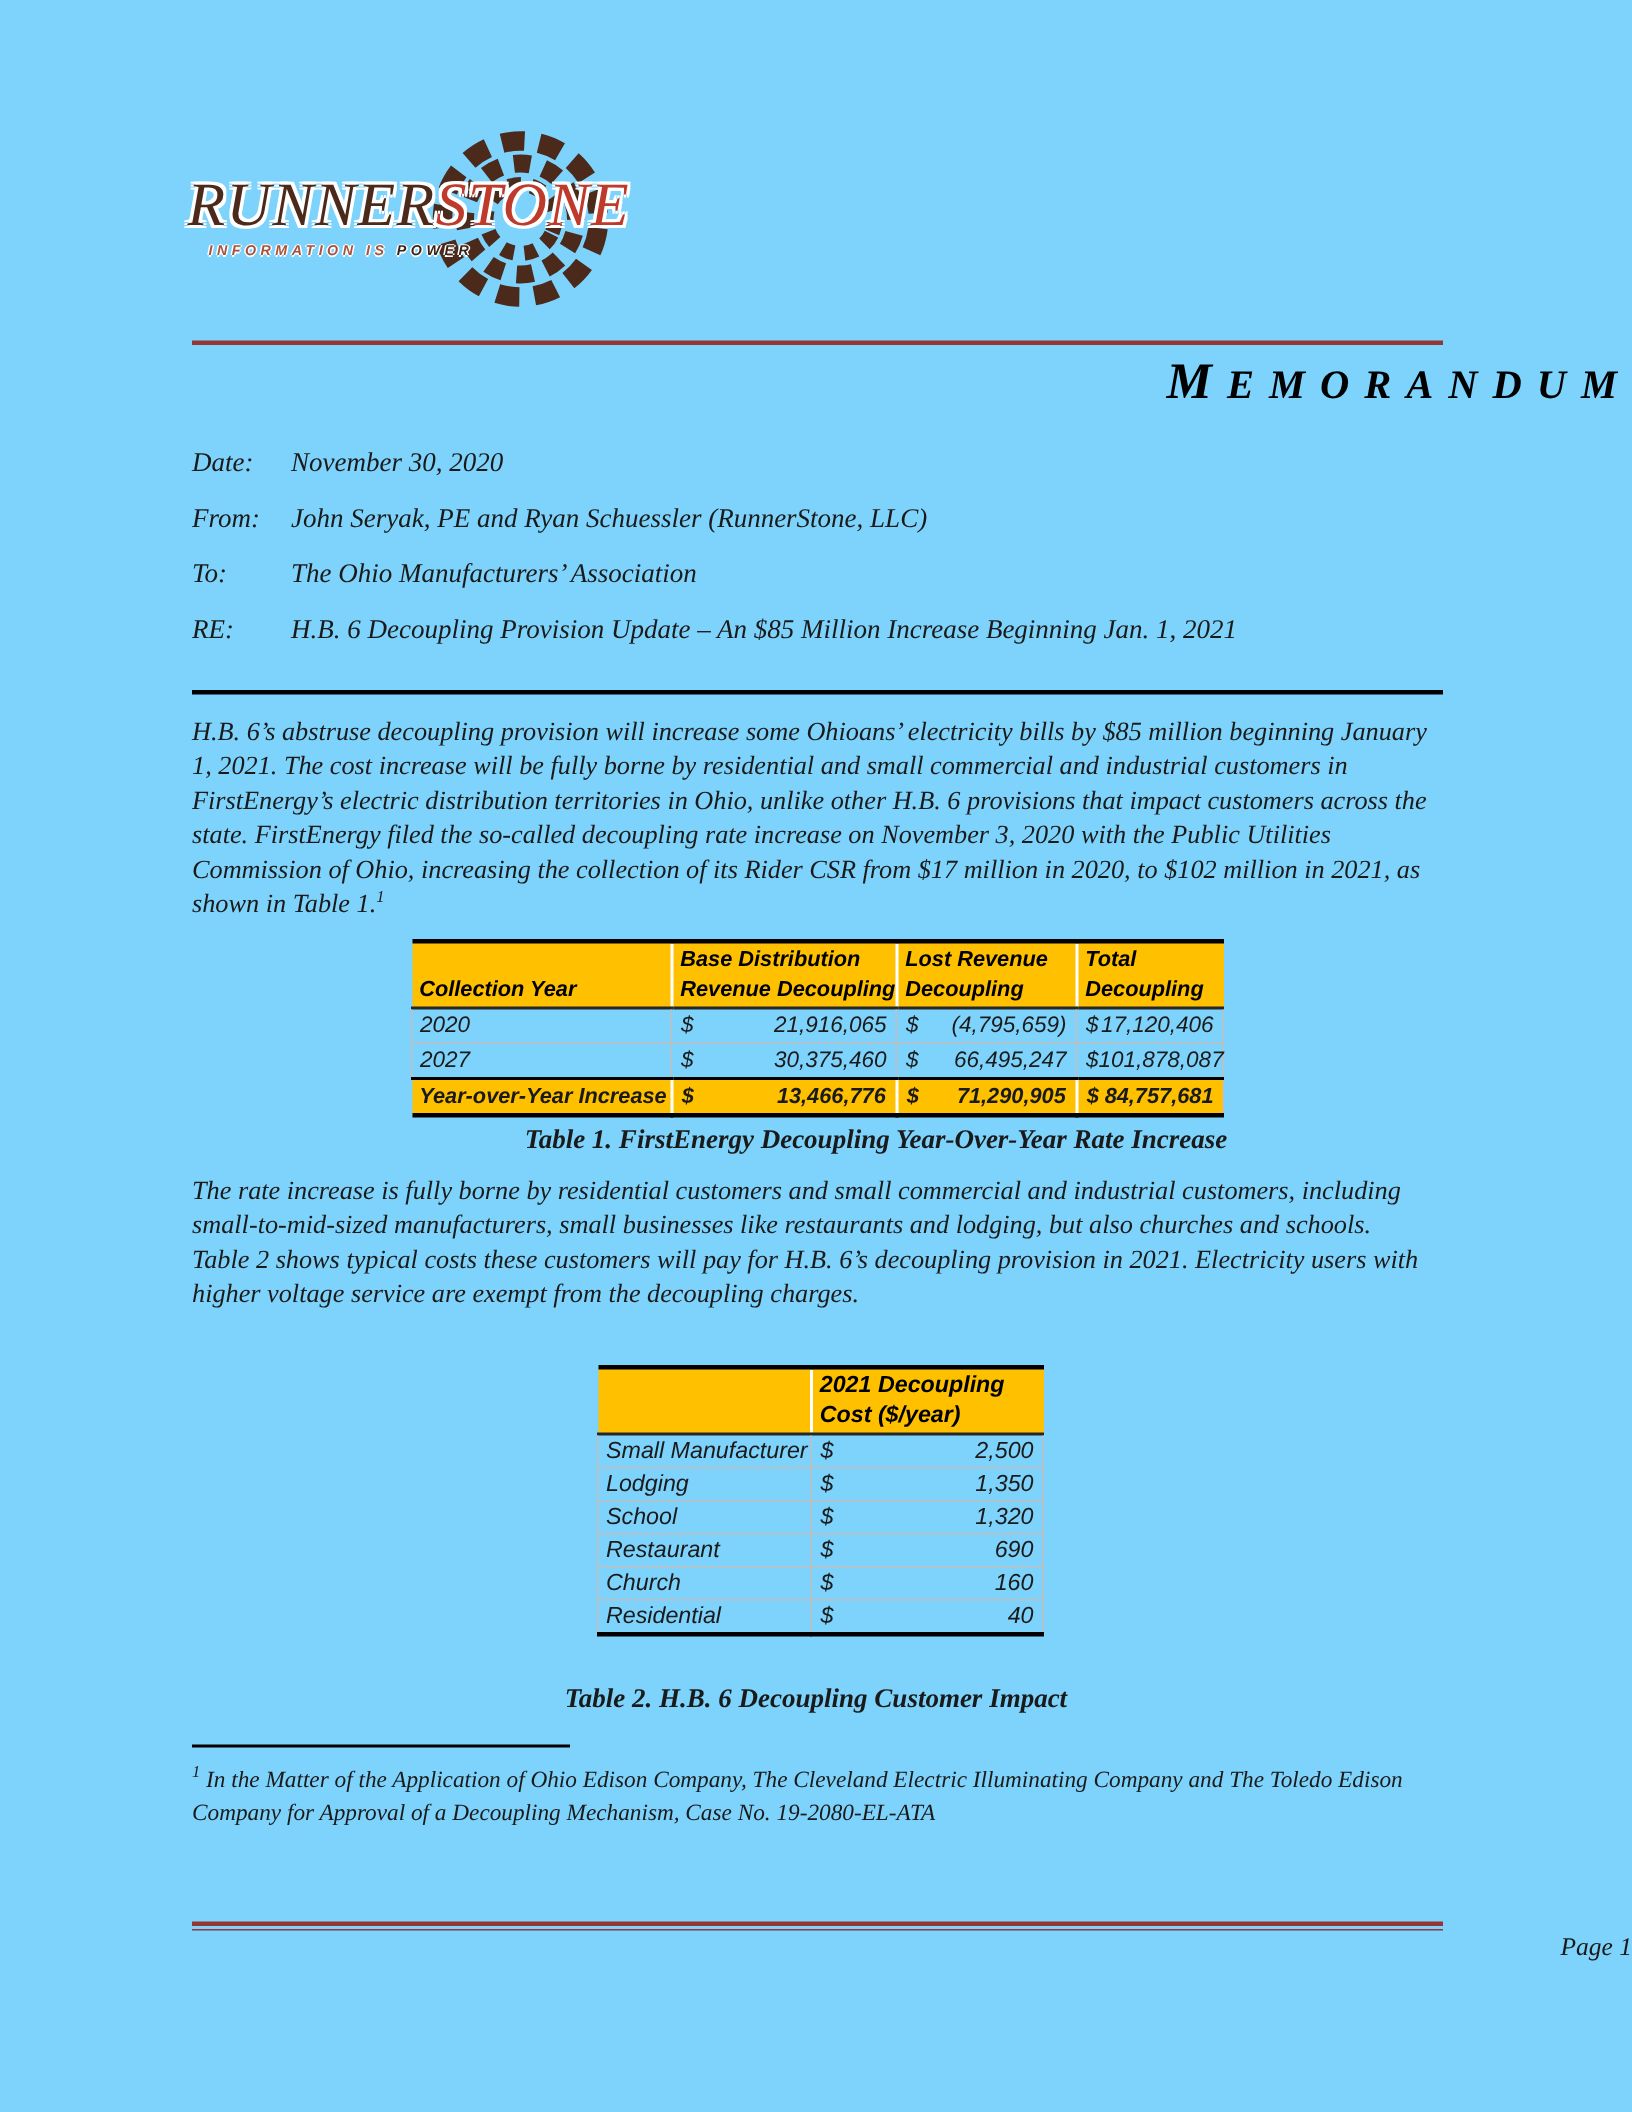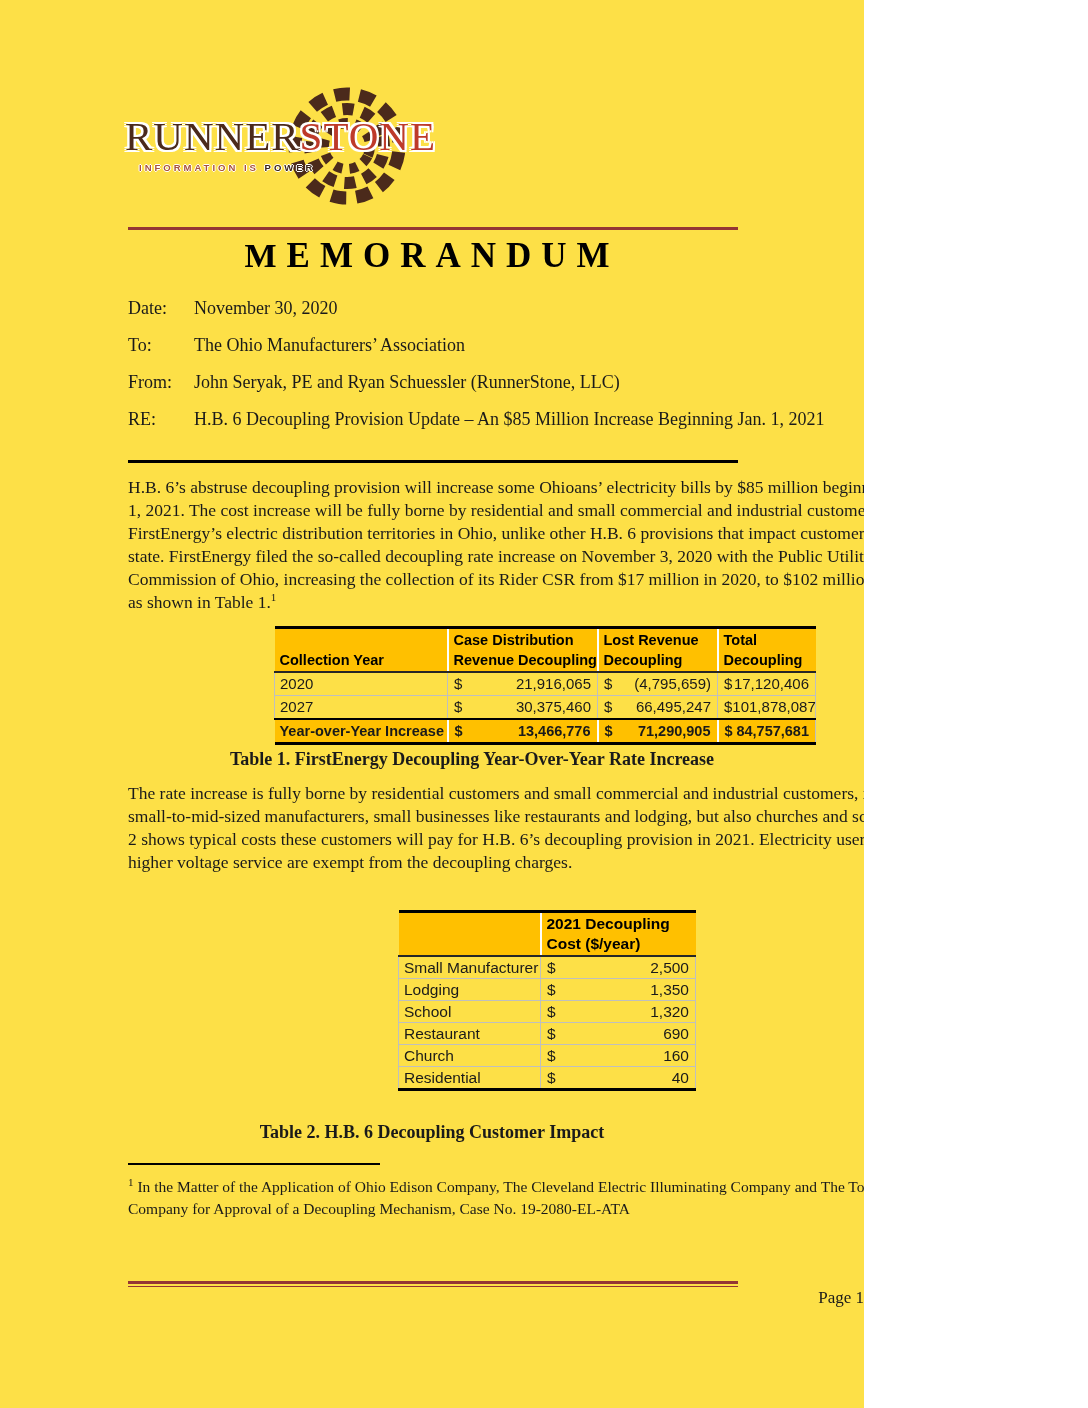--- a/index.html
+++ b/index.html
@@ -5,22 +5,22 @@
   :root{
     --accent-rule:#943634;
     --table-gold:#FFC000;
     --logo-brown:#4B2A1B;
     --logo-red:#BE3A2A;
     --tagline-red:#A8523C;
     --ink:#1a1a1a;
   }
   html,body{margin:0;padding:0;background:#fff;}
   .page{
-    position:relative;width:864px;height:1408px;background:#fde047;
-    font-family:"Liberation Serif",serif;color:var(--ink);overflow:hidden;
+    position:relative;width:1088px;height:1408px;background:#7dd3fc;
+    font-family:"Liberation Serif",serif;color:var(--ink);overflow:hidden;font-style:italic;
   }
 
   
   .logo{position:absolute;left:125px;top:86px;width:290px;height:122px;}
   .sunburst{position:absolute;left:162px;top:0;width:120px;height:120px;}
   .logo-text{position:absolute;left:0;top:26px;font-size:41px;letter-spacing:1px;white-space:nowrap;
     text-shadow:-2px 0 #fff,2px 0 #fff,0 2px #fff,0 -2px #fff,2px 2px #fff,-2px 2px #fff,2px -2px #fff,-2px -2px #fff;}
   .logo-runner{color:var(--logo-brown);}
   .logo-stone{color:var(--logo-red);}
   .logo-tagline{position:absolute;left:2px;top:76px;font-family:"Liberation Sans",sans-serif;
@@ -29,22 +29,22 @@
   .tagline-left{color:var(--tagline-red);}
   .tagline-power{color:#3A2418;}
 
   
   .rule{position:absolute;left:128px;right:126px;}
   .rule-maroon-top{top:227px;border-top:3px solid var(--accent-rule);}
   .rule-black{top:460px;border-top:3px solid #000;}
   .footer-rule{top:1281px;height:2px;border-top:3px solid var(--accent-rule);border-bottom:1px solid var(--accent-rule);}
 
   
-  .memo-title{position:absolute;top:236px;left:0;width:100%;margin:0;text-align:center;
-    font-size:35px;font-weight:bold;letter-spacing:10px;color:#000;}
+  .memo-title{position:absolute;top:236px;left:0;width:100%;margin:0;text-align:right;
+    font-size:27px;font-weight:bold;letter-spacing:10px;color:#000;}
   .memo-title::first-letter{font-size:34px;}
 
   
   .memo-fields{position:absolute;left:128px;top:297px;font-size:18px;}
   .field-row{display:flex;margin-bottom:15px;line-height:22px;}
   .field-label{width:66px;flex:0 0 66px;}
   .field-value{white-space:nowrap;}
 
   
   .body-par{position:absolute;left:128px;width:824px;margin:0;font-size:17.5px;line-height:23px;}
@@ -102,26 +102,26 @@
   <div class="rule rule-maroon-top"></div>
 
   <h1 class="memo-title">MEMORANDUM</h1>
 
   <div class="memo-fields">
     <div class="field-row">
       <span class="field-label">Date:</span>
       <span class="field-value">November 30, 2020</span>
     </div>
     <div class="field-row">
+      <span class="field-label">From:</span>
+      <span class="field-value">John Seryak, PE and Ryan Schuessler (RunnerStone, LLC)</span>
+    </div>
+    <div class="field-row">
       <span class="field-label">To:</span>
       <span class="field-value">The Ohio Manufacturers’ Association</span>
-    </div>
-    <div class="field-row">
-      <span class="field-label">From:</span>
-      <span class="field-value">John Seryak, PE and Ryan Schuessler (RunnerStone, LLC)</span>
     </div>
     <div class="field-row">
       <span class="field-label">RE:</span>
       <span class="field-value">H.B. 6 Decoupling Provision Update – An $85 Million Increase Beginning Jan. 1, 2021</span>
     </div>
   </div>
 
   <div class="rule rule-black"></div>
 
   <p class="body-par par1"><span>H.B. 6’s abstruse decoupling provision will increase some Ohioans’ electricity bills by $85 million beginning January 1, 2021. The cost increase will be fully borne by residential and small commercial and industrial customers in FirstEnergy’s electric distribution territories in Ohio, unlike other H.B. 6 provisions that impact customers across the state. FirstEnergy filed the so-called decoupling rate increase on November 3, 2020 with the Public Utilities Commission of Ohio, increasing the collection of its Rider CSR from $17 million in 2020, to $102 million in 2021, as shown in Table 1.</span><sup class="fn-ref">1</sup></p>
@@ -133,21 +133,21 @@
         <col style="width:120px">
         <col style="width:98px">
       </colgroup>
     <thead>
       <tr>
         <th>
             <div class="h-line"></div>
             <div class="h-line">Collection Year</div>
           </th>
         <th>
-            <div class="h-line">Case Distribution</div>
+            <div class="h-line">Base Distribution</div>
             <div class="h-line">Revenue Decoupling</div>
           </th>
         <th>
             <div class="h-line">Lost Revenue</div>
             <div class="h-line">Decoupling</div>
           </th>
         <th>
             <div class="h-line">Total</div>
             <div class="h-line">Decoupling</div>
           </th>

